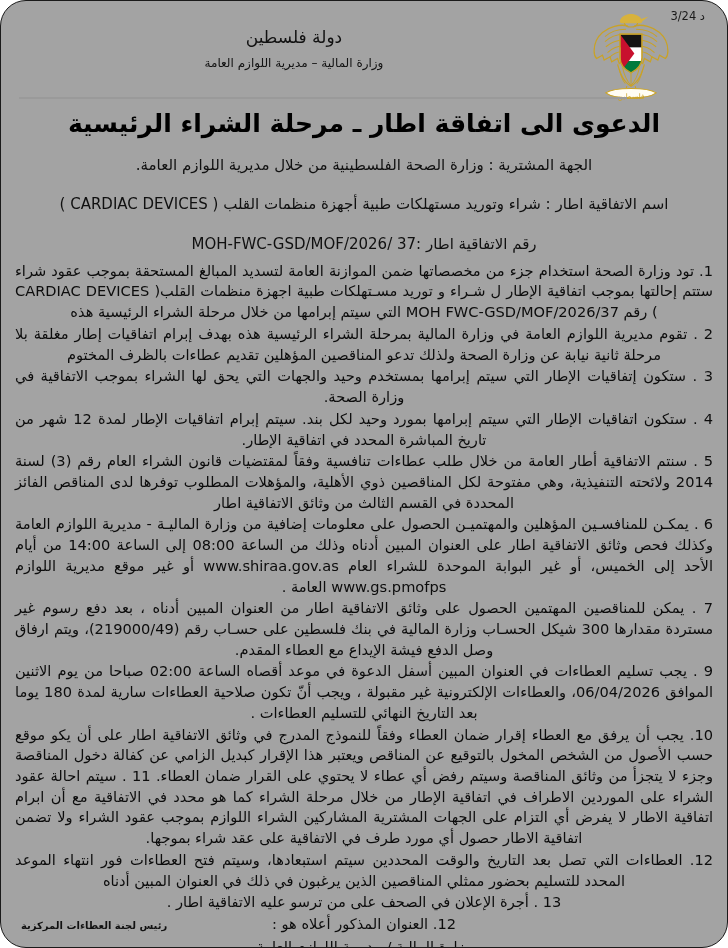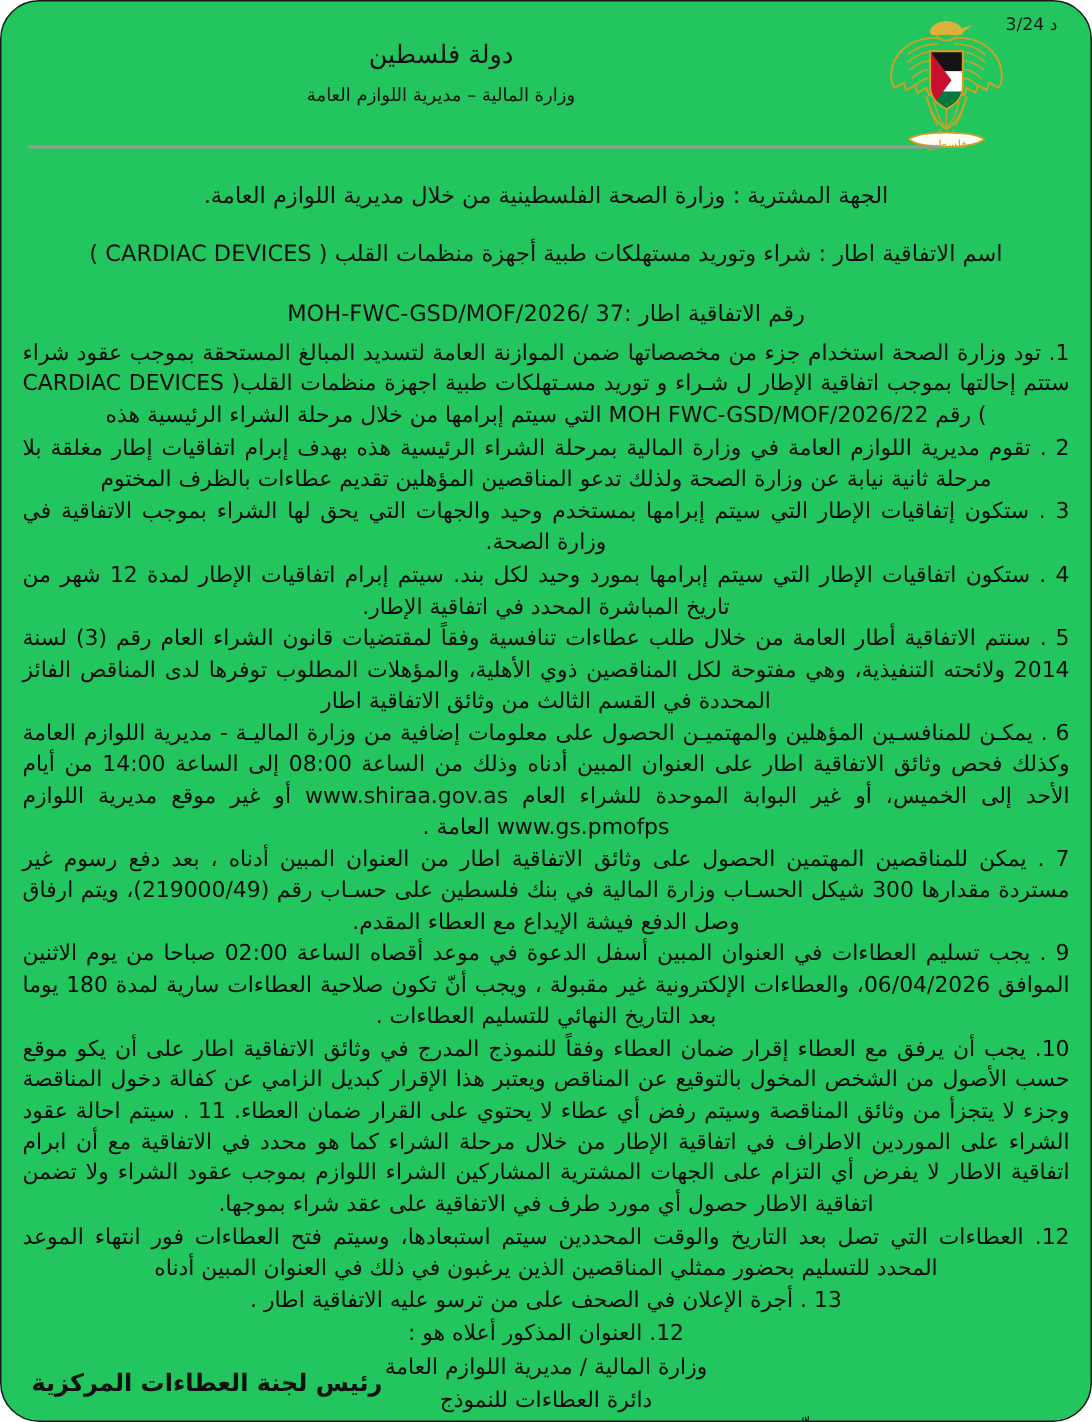--- a/index.html
+++ b/index.html
@@ -12,21 +12,21 @@
     height: 948px;
     font-family: "DejaVu Sans", "Liberation Sans", sans-serif;
     color: #0d0d0d;
     overflow: hidden;
   }
   .page {
     position: relative;
     box-sizing: border-box;
     width: 728px;
     height: 948px;
-    background: #22c55e;
+    background: #a3a3a3;
     border: 1.6px solid #1a1a1a;
     border-radius: 26px;
     padding: 6px 14px 0 14px;
     overflow: hidden;
   }
 
   
   .page-marker {
     position: absolute;
     top: 8px;
@@ -118,21 +118,21 @@
     line-height: 1.5;
     color: #0c0c0c;
     margin-top: 1px;
   }
 
   
   .signature {
     position: absolute;
     bottom: 16px;
     left: 20px;
-    font-size: 16px;
+    font-size: 10px;
     font-weight: bold;
     color: #111;
     direction: rtl;
     text-align: center;
   }
 </style>
 </head>
 <body>
 
 <div class="page">
@@ -184,29 +184,30 @@
     </div>
 
     <div class="header-titles">
       <div class="line1">دولة فلسطين</div>
       <div class="line2">وزارة المالية – مديرية اللوازم العامة</div>
     </div>
 
     <div class="divider"></div>
   </div>
 
+  <div class="doc-title">الدعوى الى اتفاقة اطار ـ مرحلة الشراء الرئيسية</div>
 
   <div class="subtitle-block">
     <div>الجهة المشترية : وزارة الصحة الفلسطينية من خلال مديرية اللوازم العامة.</div>
     <div>اسم الاتفاقية اطار : شراء وتوريد مستهلكات طبية أجهزة منظمات القلب ( CARDIAC DEVICES )</div>
     <div>رقم الاتفاقية اطار :37 /MOH-FWC-GSD/MOF/2026</div>
   </div>
 
   <div class="clauses">
-    <p class="clause">1.  تود وزارة الصحة استخدام جزء من مخصصاتها ضمن الموازنة العامة لتسديد المبالغ المستحقة بموجب عقود شراء ستتم إحالتها بموجب اتفاقية الإطار ل شـراء و توريد مسـتهلكات طبية اجهزة منظمات القلب( CARDIAC DEVICES ) رقم MOH FWC-GSD/MOF/2026/22 التي سيتم إبرامها من خلال مرحلة الشراء الرئيسية هذه</p>
+    <p class="clause">1.  تود وزارة الصحة استخدام جزء من مخصصاتها ضمن الموازنة العامة لتسديد المبالغ المستحقة بموجب عقود شراء ستتم إحالتها بموجب اتفاقية الإطار ل شـراء و توريد مسـتهلكات طبية اجهزة منظمات القلب( CARDIAC DEVICES ) رقم MOH FWC-GSD/MOF/2026/37 التي سيتم إبرامها من خلال مرحلة الشراء الرئيسية هذه</p>
     <p class="clause">2 . تقوم مديرية اللوازم العامة في وزارة المالية بمرحلة الشراء الرئيسية هذه بهدف إبرام اتفاقيات إطار مغلقة بلا مرحلة ثانية نيابة عن وزارة الصحة ولذلك تدعو المناقصين المؤهلين تقديم عطاءات بالظرف المختوم</p>
     <p class="clause">3 . ستكون إتفاقيات الإطار التي سيتم إبرامها بمستخدم وحيد والجهات التي يحق لها الشراء بموجب الاتفاقية في وزارة الصحة.</p>
     <p class="clause">4 . ستكون اتفاقيات الإطار التي سيتم إبرامها بمورد وحيد لكل بند. سيتم إبرام اتفاقيات الإطار لمدة 12 شهر من تاريخ المباشرة المحدد في اتفاقية الإطار.</p>
     <p class="clause">5 . سنتم الاتفاقية أطار العامة من خلال طلب عطاءات تنافسية وفقاً لمقتضيات قانون الشراء العام رقم (3) لسنة 2014 ولائحته التنفيذية، وهي مفتوحة لكل المناقصين ذوي الأهلية، والمؤهلات المطلوب توفرها لدى المناقص الفائز المحددة في القسم الثالث من وثائق الاتفاقية اطار</p>
     <p class="clause">6 . يمكـن للمنافسـين المؤهلين والمهتميـن الحصول على معلومات إضافية من وزارة الماليـة - مديرية اللوازم العامة وكذلك فحص وثائق الاتفاقية اطار على العنوان المبين أدناه وذلك من الساعة 08:00 إلى الساعة 14:00 من أيام الأحد إلى الخميس، أو غير البوابة الموحدة للشراء العام www.shiraa.gov.as أو غير موقع مديرية اللوازم www.gs.pmofps العامة .</p>
     <p class="clause">7 . يمكن للمناقصين المهتمين الحصول على وثائق الاتفاقية اطار من العنوان المبين أدناه ، بعد دفع رسوم غير مستردة مقدارها 300 شيكل الحسـاب وزارة المالية في بنك فلسطين على حسـاب رقم (219000/49)، ويتم ارفاق وصل الدفع فيشة الإيداع مع العطاء المقدم.</p>
     <p class="clause">9 . يجب تسليم العطاءات في العنوان المبين أسفل الدعوة في موعد أقصاه الساعة 02:00 صباحا من يوم الاثنين الموافق 06/04/2026، والعطاءات الإلكترونية غير مقبولة ، ويجب أنّ تكون صلاحية العطاءات سارية لمدة 180 يوما بعد التاريخ النهائي للتسليم العطاءات .</p>
     <p class="clause">10. يجب أن يرفق مع العطاء إقرار ضمان العطاء وفقاً للنموذج المدرج في وثائق الاتفاقية اطار على أن يكو موقع حسب الأصول من الشخص المخول بالتوقيع عن المناقص ويعتبر هذا الإقرار كبديل الزامي عن كفالة دخول المناقصة وجزء لا يتجزأ من وثائق المناقصة وسيتم رفض أي عطاء لا يحتوي على القرار ضمان العطاء. 11 . سيتم احالة عقود الشراء على الموردين الاطراف في اتفاقية الإطار من خلال مرحلة الشراء كما هو محدد في  الاتفاقية مع أن ابرام اتفاقية الاطار لا يفرض أي التزام على الجهات المشترية المشاركين الشراء اللوازم بموجب عقود الشراء ولا تضمن اتفاقية الاطار حصول أي مورد طرف في الاتفاقية على عقد شراء بموجها.</p>
     <p class="clause">12.  العطاءات التي تصل بعد التاريخ والوقت المحددين سيتم استبعادها، وسيتم فتح العطاءات فور انتهاء الموعد المحدد للتسليم بحضور ممثلي المناقصين الذين يرغبون في ذلك في العنوان المبين أدناه</p>
     <p class="clause">13 . أجرة الإعلان في الصحف على من ترسو عليه الاتفاقية اطار .</p>

